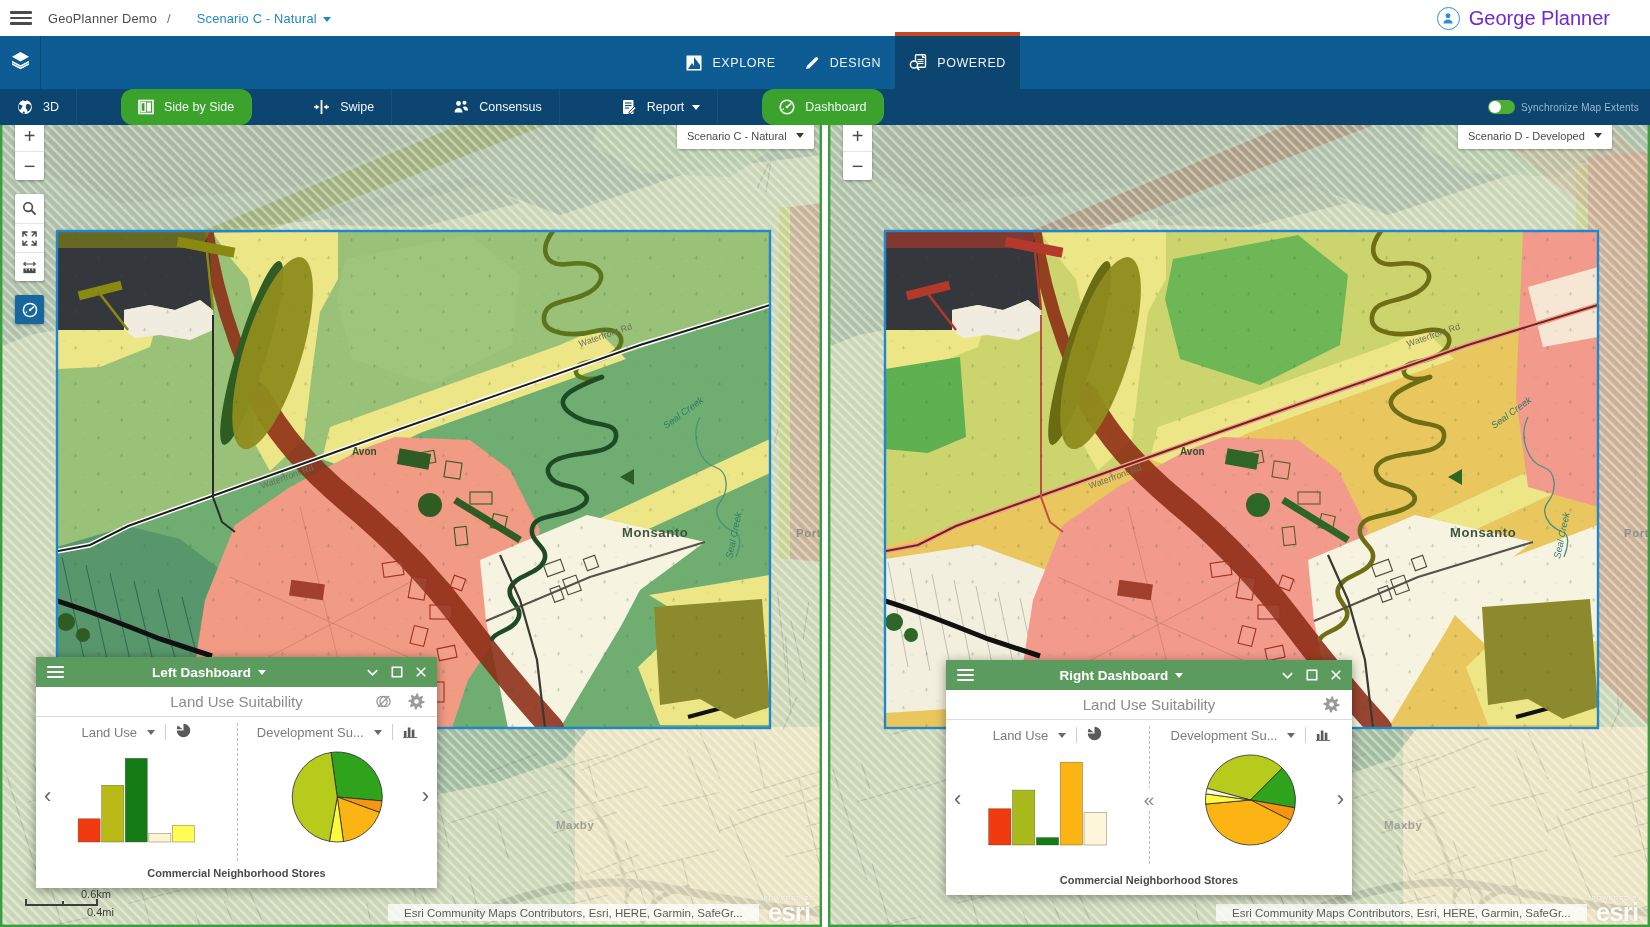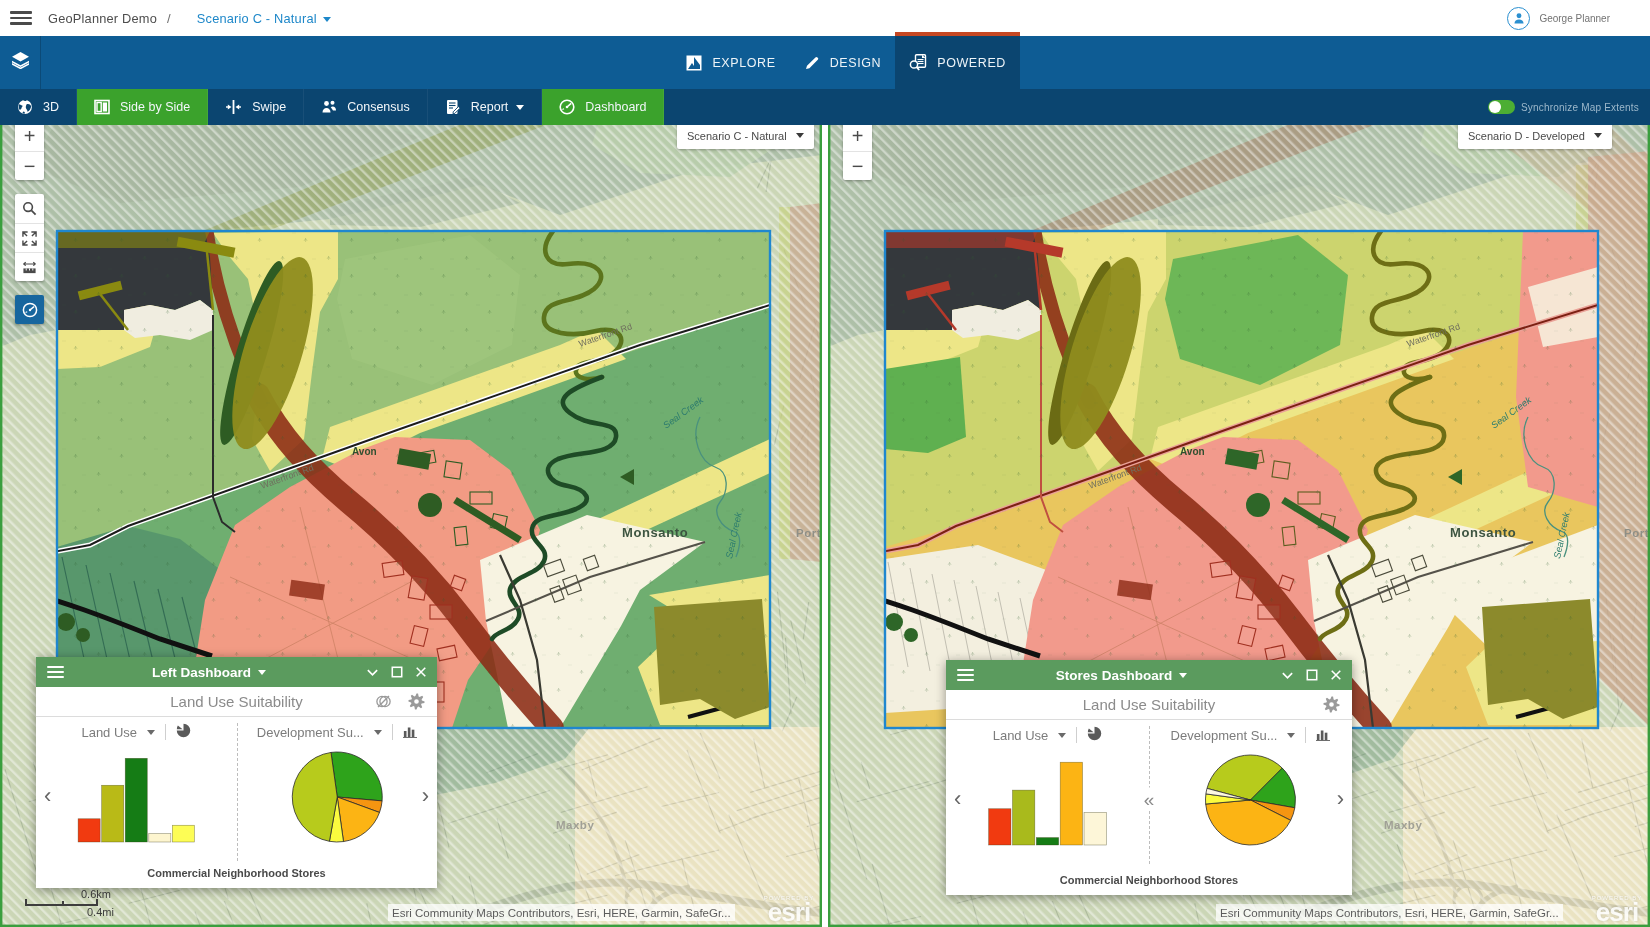--- a/index.html
+++ b/index.html
@@ -9,36 +9,36 @@
   
   .hdr { height:36px; background:#ffffff; display:flex; align-items:center; position:relative; z-index:30; }
   .hamb { width:22px; height:14px; margin-left:10px; display:flex; flex-direction:column; justify-content:space-between; cursor:pointer; }
   .hamb span { display:block; height:2.6px; background:#4a4a4a; border-radius:1px; }
   .crumb { margin-left:16px; font-size:12.8px; color:#4d4d4d; letter-spacing:.2px; }
   .crumb-sep { color:#6e6e6e; margin:0 10px; font-size:13px; }
   .crumb-scen { color:#1d87c9; cursor:pointer; }
   .caret { display:inline-block; width:0; height:0; border-left:4.5px solid transparent; border-right:4.5px solid transparent; border-top:5.5px solid currentColor; margin-left:6px; vertical-align:middle; }
   .hdr-right { margin-left:auto; display:flex; align-items:center; margin-right:40px; cursor:pointer; }
   .avatar { width:23px; height:23px; border-radius:50%; border:1.6px solid #2a8fd0; display:flex; align-items:center; justify-content:center; margin-right:9px; }
-  .username { color:#737373; font-size:10px; }
+  .username { color:#6d28d9; font-size:20px; }
 
   
   .nav { height:53px; background:#0e5c94; display:flex; align-items:stretch; position:relative; z-index:31; }
   .nav-left-btn { width:41px; display:flex; align-items:center; justify-content:center; border-right:1px solid #0b4a77; cursor:pointer; }
   .nav-spacer { flex:1; }
   .tab { display:flex; align-items:center; padding:0 14px; color:#eef4f8; font-size:12.5px; letter-spacing:.6px; cursor:pointer; position:relative; }
   .tab .t-ic { margin-right:10px; display:flex; }
   .tab.active { background:#0b4570; }
   .tab.active::before { content:""; position:absolute; left:0; right:0; top:-4px; height:4px; background:#c64722; }
 
   
-  .tbar { height:36px; background:#0b4570; display:flex; align-items:stretch; position:relative; z-index:28; }
+  .tbar { height:36px; background:#0b4570; display:flex; align-items:stretch; position:relative; z-index:28;gap:44px; }
   .tbtn { display:flex; align-items:center; padding:0 17px; color:#f2f6f9; font-size:12.5px; cursor:pointer; border-right:1px solid rgba(255,255,255,0.06); }
   .tbtn .t-ic { margin-right:10px; display:flex; }
-  .tbtn.green { background:#3ba22c; }
+  .tbtn.green { background:#3ba22c;border-radius:12px; }
   .tbtn .caret { color:#fff; margin-left:8px; }
   .tbar-right { margin-left:auto; display:flex; align-items:center; margin-right:11px; }
   .toggle { width:27px; height:14px; border-radius:7px; background:#4cae33; position:relative; cursor:pointer; }
   .toggle .knob { position:absolute; left:1px; top:1px; width:12px; height:12px; background:#ffffff; border-radius:50%; }
   .toggle-label { color:#9db8cb; font-size:10px; margin-left:6px; letter-spacing:.2px; }
 
   
   .maps { position:absolute; left:0; top:107px; right:0; bottom:0; display:flex; }
   .pane { position:relative; height:820px; overflow:hidden; background:#ece7d7; }
   .pane.left { width:822px; }
@@ -52,21 +52,21 @@
   .zbtn + .zbtn { border-top:1px solid #e3e3e3; }
   .toolstack { position:absolute; left:15px; top:87px; width:29px; background:#fff; box-shadow:0 1px 3px rgba(0,0,0,.35); border-radius:2px; z-index:10; }
   .tsbtn { height:29px; display:flex; align-items:center; justify-content:center; cursor:pointer; color:#4a4a4a; }
   .tsbtn + .tsbtn { border-top:1px solid #e3e3e3; }
   .dashtool { position:absolute; left:15px; top:188px; width:29px; height:29px; background:#17669e; border-radius:2px; box-shadow:0 1px 3px rgba(0,0,0,.35); display:flex; align-items:center; justify-content:center; z-index:10; cursor:pointer; }
   .scensel { position:absolute; top:15px; height:27px; white-space:nowrap; background:#fff; box-shadow:0 1px 3px rgba(0,0,0,.3); border-radius:2px; display:flex; align-items:center; padding:0 10px; font-size:11px; color:#4a4a4a; cursor:pointer; z-index:10; }
   .scensel .caret { color:#3a3a3a; margin-left:9px; }
   .pane.left .scensel { left:677px; }
   .pane.right .scensel { left:630px; }
 
-  .attrib { position:absolute; bottom:6px; height:17px; background:rgba(255,255,255,.75); color:#5c5c5c; font-size:11.5px; display:flex; align-items:center; padding:0 4px; z-index:9; white-space:nowrap; }
+  .attrib { position:absolute; bottom:6px; height:17px; background:rgba(255,255,255,.75); color:#5c5c5c; font-size:11.5px; display:flex; align-items:center; padding:0 16px; z-index:9; white-space:nowrap; }
   .pane.left .attrib { left:388px; }
   .pane.right .attrib { left:388px; }
   .esrilogo { position:absolute; bottom:2px; width:62px; text-align:center; z-index:9; color:#fff; opacity:.85; }
   .pane.left .esrilogo { left:758px; }
   .pane.right .esrilogo { left:758px; }
   .esrilogo .pb { font-size:6px; letter-spacing:1px; display:block; line-height:6px; text-shadow:0 0 2px rgba(0,0,0,.25); }
   .esrilogo .es { font-size:26px; font-weight:bold; line-height:22px; letter-spacing:-1px; text-shadow:0 0 3px rgba(0,0,0,.2); }
 
   .scalebar { position:absolute; left:25px; bottom:8px; z-index:9; color:#3d3d3d; font-size:11px; }
   .sb-km { margin-left:56px; margin-bottom:0; line-height:10px; }
@@ -867,21 +867,21 @@
       <span class="pb">POWERED BY</span><span class="es">esri</span>
     </div>
 
     <div class="dash right">
       <div class="dash-title">
         <div class="dt-menu">
             <span></span>
             <span></span>
             <span></span>
           </div>
-        <div class="dt-text"><span>Stores Dashboard</span><span class="caret"></span></div>
+        <div class="dt-text"><span>Right Dashboard</span><span class="caret"></span></div>
         <div class="dash-ctls">
           <span class="dc">
               <svg width="13" height="13" viewBox="0 0 14 14">
                 <path d="M2 4.5 L7 9.5 L12 4.5" stroke="#fff" stroke-width="1.8" fill="none"></path>
               </svg>
             </span>
           <span class="dc">
               <svg width="12" height="12" viewBox="0 0 14 14">
                 <rect x="1.5" y="1.5" width="11" height="11" fill="none" stroke="#fff" stroke-width="1.8"></rect>
               </svg>

